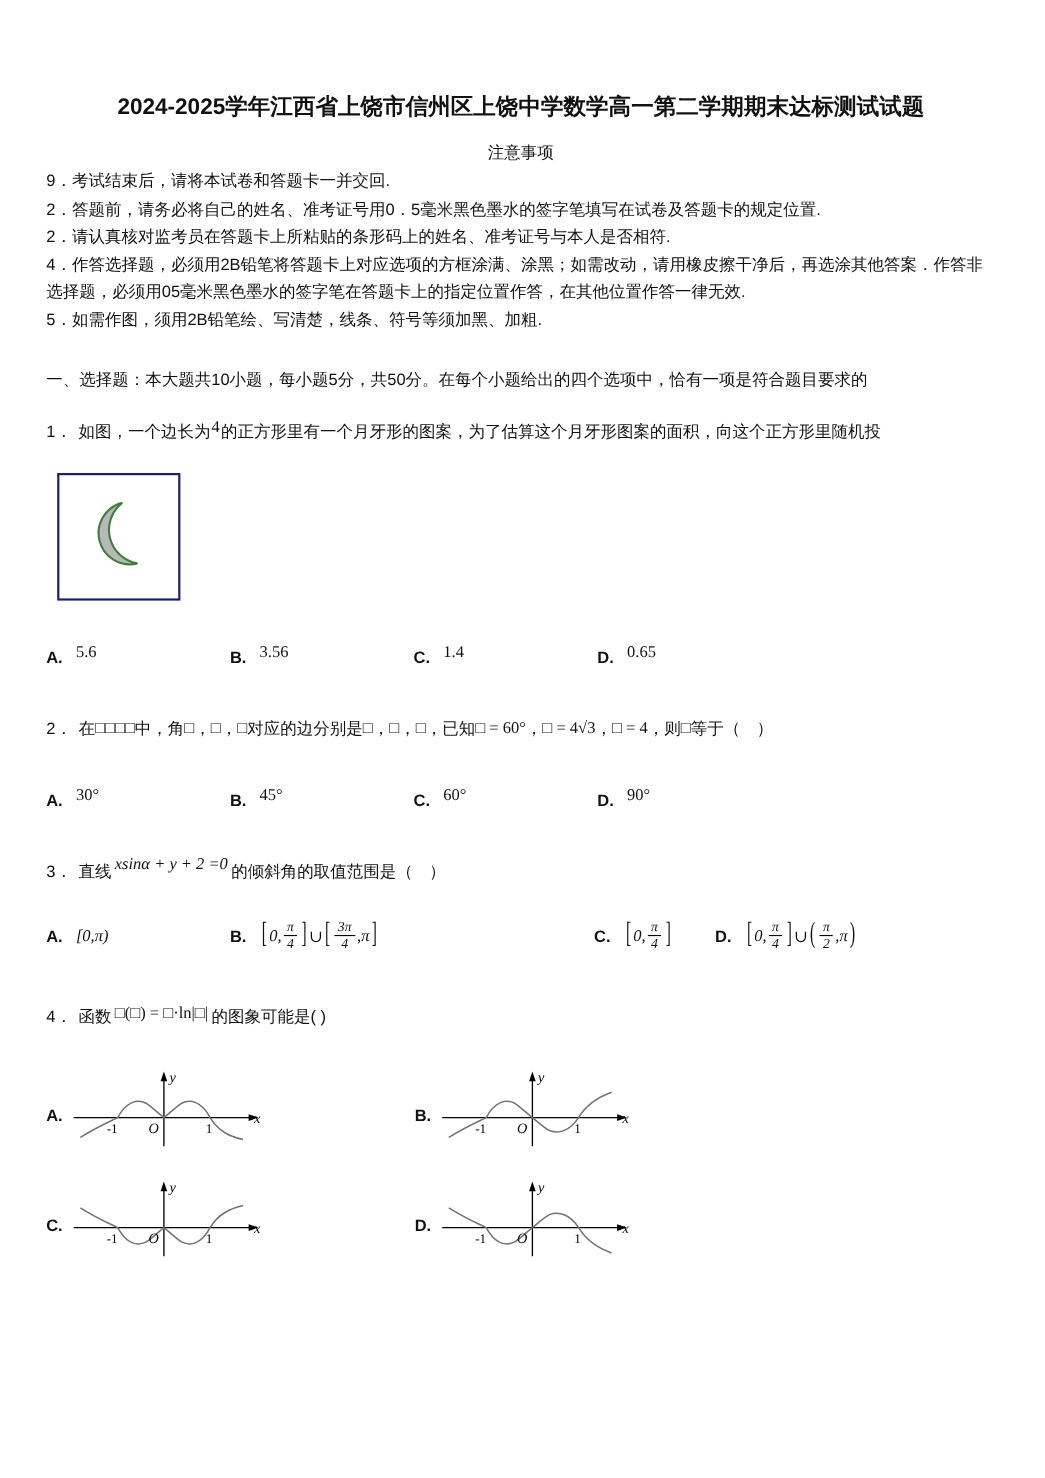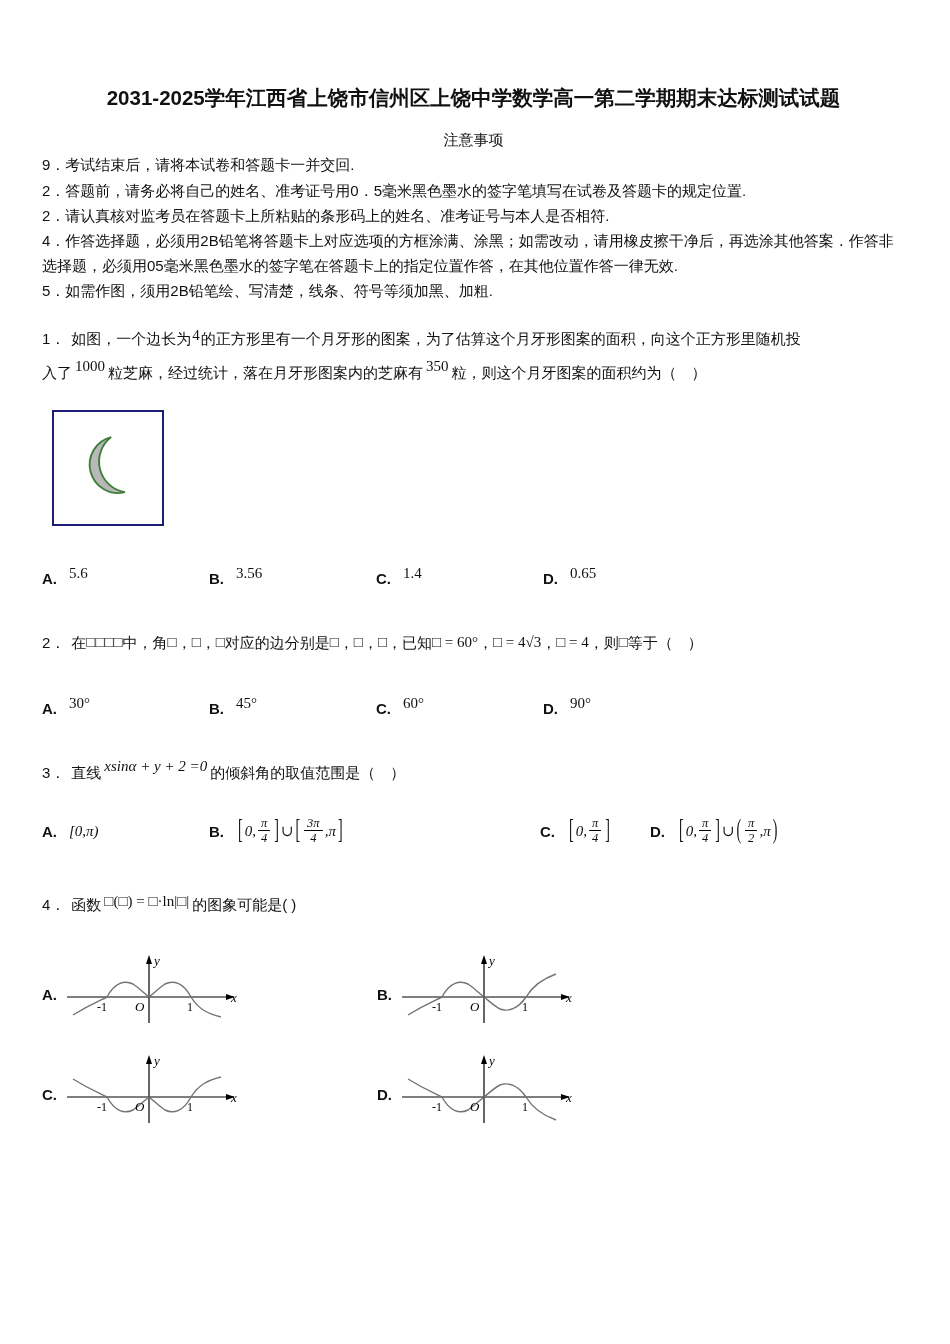--- a/index.html
+++ b/index.html
@@ -59,38 +59,36 @@
   .graph .curve{stroke:#737373;stroke-width:1.4;fill:none;}
   .graph text{fill:#000;}
   .graph .it{font:italic 13px "Liberation Serif","DejaVu Serif",serif;}
   .graph .num{font:12px "Liberation Serif","DejaVu Serif",serif;}
 </style>
 </head>
 <body>
 
 <div class="page">
 
-  <h1 class="title">2031-2025学年江西省上饶市信州区上饶中学数学高一第二学期期末达标测试试题</h1>
+  <h1 class="title">2024-2025学年江西省上饶市信州区上饶中学数学高一第二学期期末达标测试试题</h1>
 
   <div>
     <div class="note-heading">注意事项</div>
     <div class="note">9．考试结束后，请将本试卷和答题卡一并交回.</div>
     <div class="note">2．答题前，请务必将自己的姓名、准考证号用0．5毫米黑色墨水的签字笔填写在试卷及答题卡的规定位置.</div>
     <div class="note">2．请认真核对监考员在答题卡上所粘贴的条形码上的姓名、准考证号与本人是否相符.</div>
     <div class="note">4．作答选择题，必须用2B铅笔将答题卡上对应选项的方框涂满、涂黑；如需改动，请用橡皮擦干净后，再选涂其他答案．作答非选择题，必须用05毫米黑色墨水的签字笔在答题卡上的指定位置作答，在其他位置作答一律无效.</div>
     <div class="note">5．如需作图，须用2B铅笔绘、写清楚，线条、符号等须加黑、加粗.</div>
   </div>
 
+  <div class="section">一、选择题：本大题共10小题，每小题5分，共50分。在每个小题给出的四个选项中，恰有一项是符合题目要求的</div>
 
   <div>
     <div class="qline">
       <span class="qnum">1．</span><span>如图，一个边长为</span><span class="mraise sm">4</span><span>的正方形里有一个月牙形的图案，为了估算这个月牙形图案的面积，向这个正方形里随机投</span>
-    </div>
-    <div class="qline l2">
-      <span>入了</span><span class="mraise">1000</span><span>粒芝麻，经过统计，落在月牙形图案内的芝麻有</span><span class="mraise">350</span><span>粒，则这个月牙图案的面积约为（　）</span>
     </div>
 
     <div class="figure">
       <svg class="moon" width="86" height="84" viewBox="0 0 100 96" xmlns="http://www.w3.org/2000/svg">
         <path d="M62,14 A33,33 0 1 0 62,80 A36,36 0 0 1 62,14 Z" transform="rotate(-14 50 47)" fill="#b8b8b8" stroke="#3f7d3a" stroke-width="2.2"></path>
       </svg>
     </div>
 
     <div class="optrow">
       <div class="opt w167">

